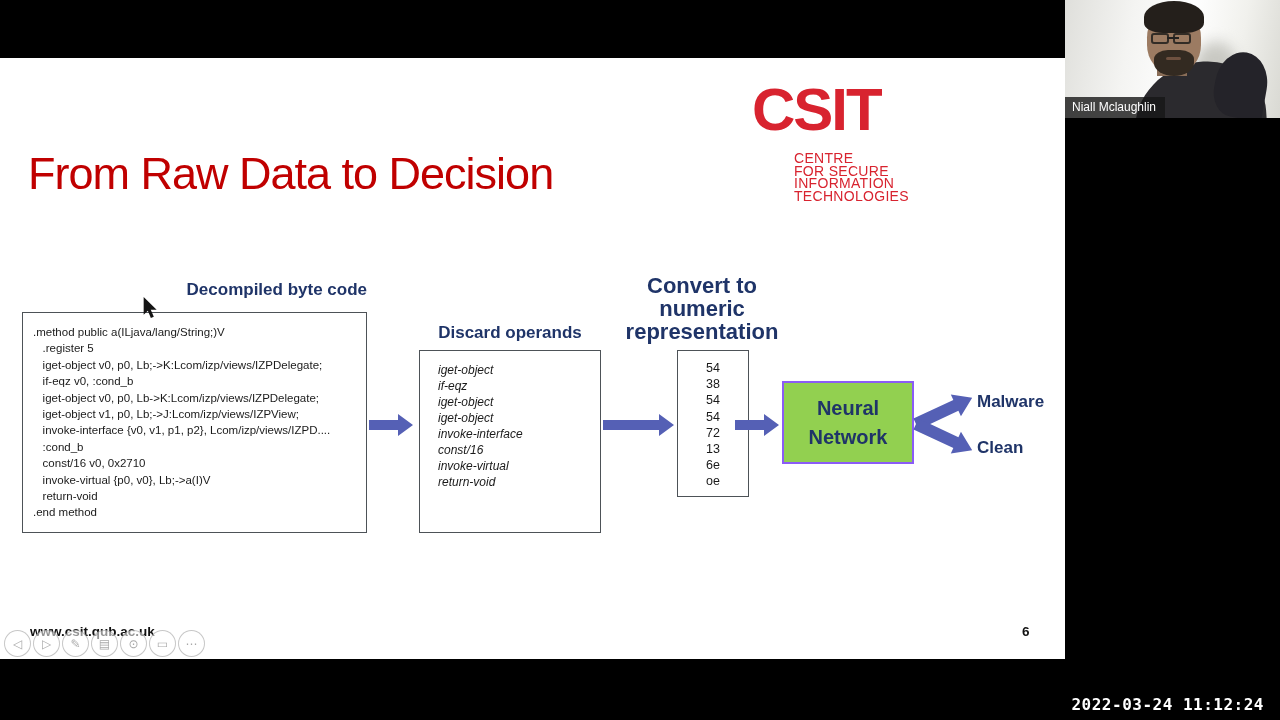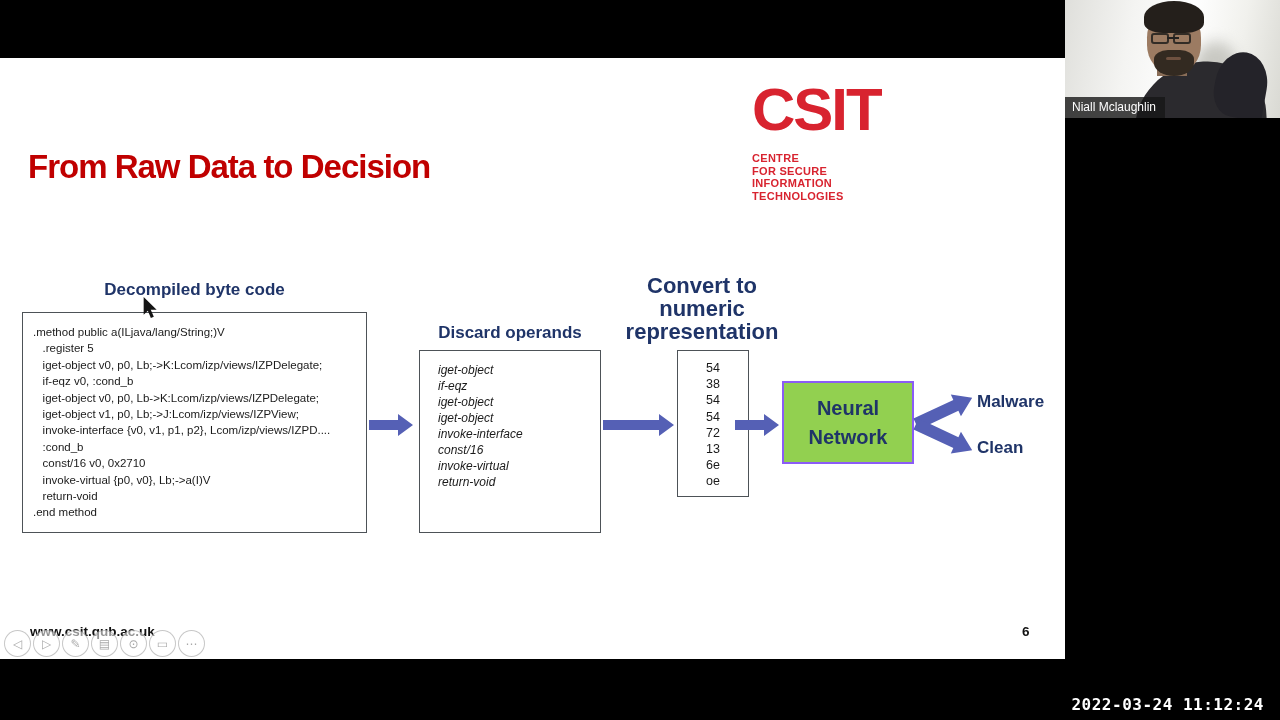--- a/index.html
+++ b/index.html
@@ -2,30 +2,30 @@
 <html><head>
 <meta charset="utf-8">
 <style>
   * { margin:0; padding:0; box-sizing:border-box; }
   html,body { width:1280px; height:720px; background:#000; overflow:hidden;
               font-family:"Liberation Sans", sans-serif; position:relative; }
 
   
   .slide { position:absolute; left:0; top:58px; width:1065px; height:601px; background:#ffffff; }
 
-  .slide-title { position:absolute; left:28px; top:90px; font-size:33px; font-weight:bold;
+  .slide-title { position:absolute; left:28px; top:90px; font-size:45px; font-weight:normal;
                  color:#c00000; letter-spacing:-1px; white-space:nowrap; }
 
   .logo { position:absolute; left:752px; top:26px; display:flex; align-items:flex-start; gap:13px;flex-direction:column; }
   .logo-word { font-size:60px; line-height:52px; font-weight:800; color:#d8232f; letter-spacing:-2px; }
-  .logo-tagline { margin-top:3px; font-size:11px; line-height:12.5px; font-weight:bold;
-                  color:#d8232f; letter-spacing:0.3px; }
+  .logo-tagline { margin-top:3px; font-size:14px; line-height:12.5px; font-weight:normal;
+                  color:#d8232f; letter-spacing:0.3px;margin-left:42px; }
 
   .stage-label { position:absolute; font-size:17px; font-weight:bold; color:#1f3468; text-align:center; }
-  .lbl-stage1 { left:22px;  top:222px; width:345px; }
+  .lbl-stage1 { left:22px;  top:222px; width:345px;text-align:right; }
   .lbl-stage2 { left:419px; top:265px; width:182px; }
   .lbl-stage3 { left:622px; top:216px; width:160px; font-size:22px; line-height:23px; }
   .lbl-malware { left:977px; top:334px; width:90px; text-align:left; }
   .lbl-clean   { left:977px; top:380px; width:90px; text-align:left; }
 
   .flow-box { position:absolute; border:1px solid #4d5257; background:#fff; color:#1a1a1a; }
   .code-box { left:22px; top:254px; width:345px; height:221px; padding:11px 4px 0 10px;
               font-size:11.5px; line-height:16.4px; white-space:pre; overflow:hidden; }
   .ops-box  { left:419px; top:292px; width:182px; height:183px; padding:11px 0 0 18px;
               font-size:12px; line-height:16px;font-style:italic; }

